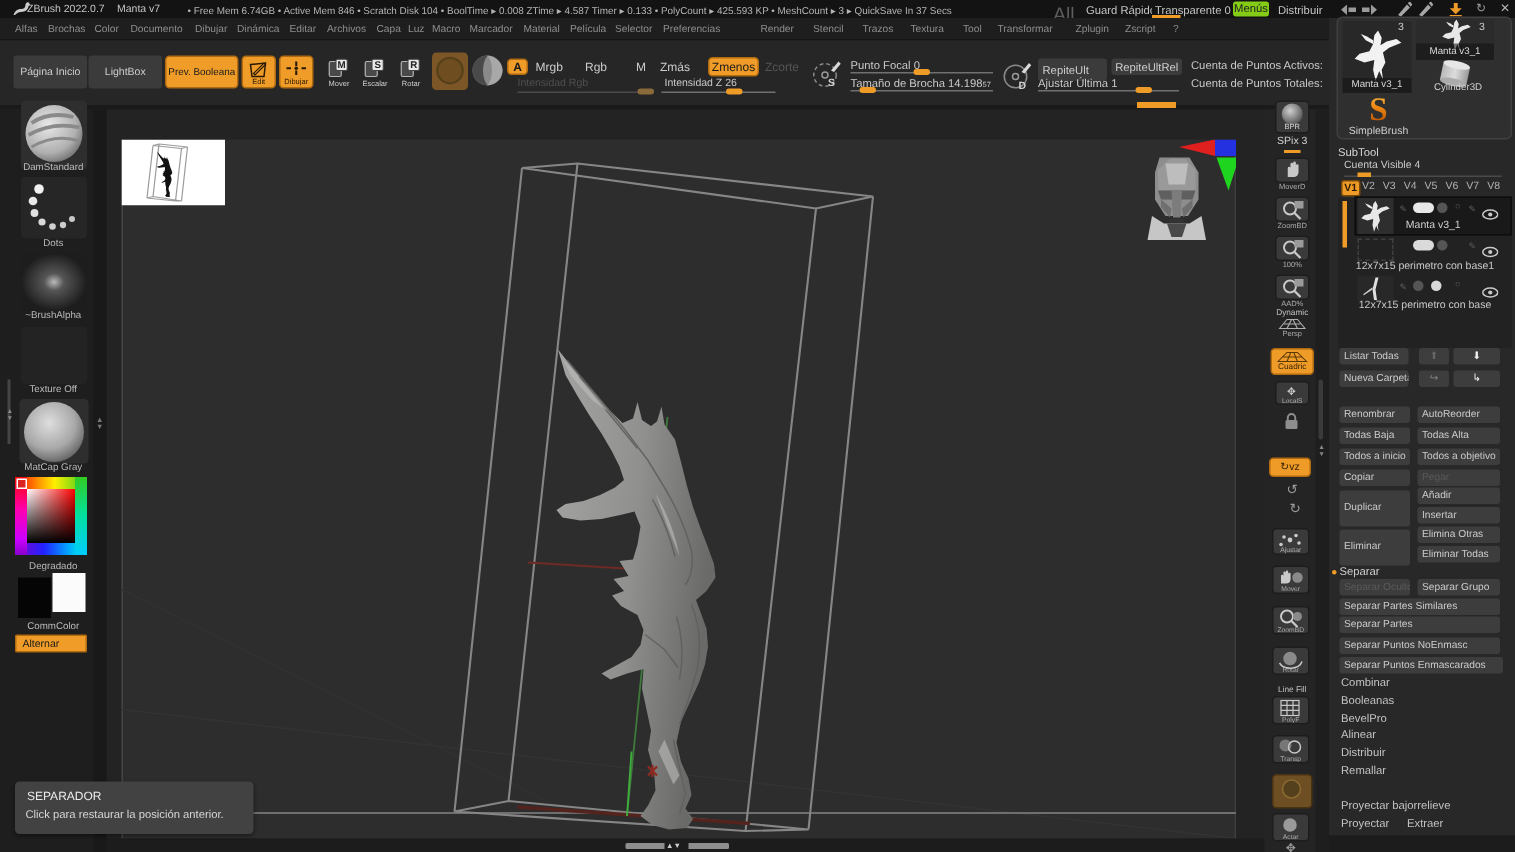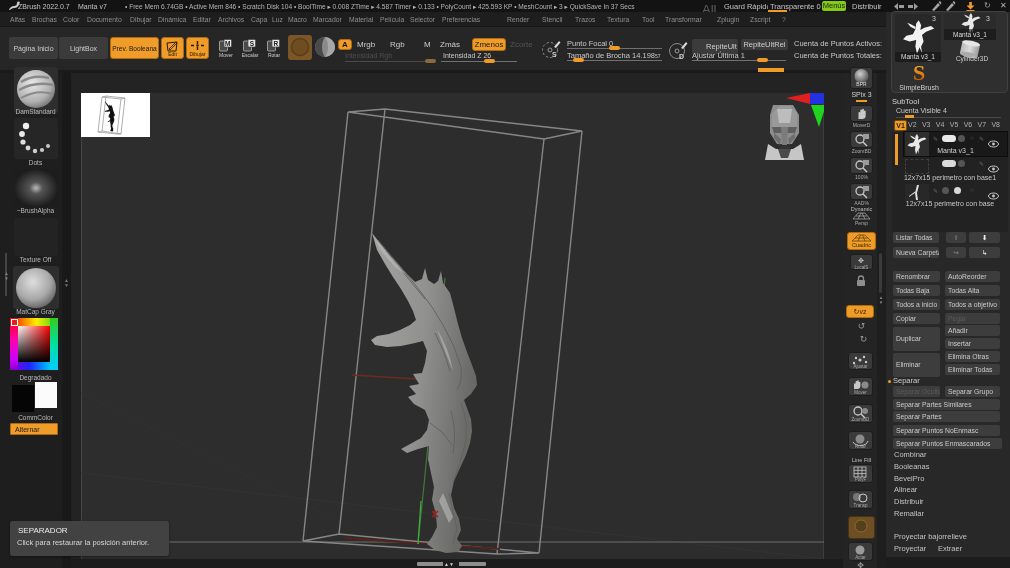--- a/index.html
+++ b/index.html
@@ -171,21 +171,21 @@
   <span class="lbl" style="left:567px;top:25px;font-size:7.5px;color:#c9c9c9;">Tamaño de Brocha 14.198<span style="font-size:5px;">57</span></span>
   <div class="abs" style="left:567px;top:34px;width:95px;height:1px;background:#707070;"></div>
   <div class="abs" style="left:573px;top:32px;width:11px;height:4px;background:#ef9b28;border-radius:2px;"></div>
 
   <svg class="abs" style="left:668px;top:15px;" width="22" height="20" viewBox="0 0 22 20">
     <circle cx="9" cy="10" r="7.5" fill="none" stroke="#8a8a8a" stroke-width="1"></circle>
     <circle cx="9" cy="10" r="2" fill="none" stroke="#999" stroke-width="1"></circle>
     <path d="M13 7 L18 1 L19.5 2.5 L15 8 Z" fill="#d8d8d8"></path>
     <text x="11" y="18" font-size="7" fill="#d0d0d0" font-weight="bold">D</text>
   </svg>
-  <div class="btn" style="left:692px;top:13px;width:46px;height:15px;font-size:7.5px;justify-content:flex-start;padding-left:14px;box-sizing:border-box;">RepiteUlt</div>
+  <div class="btn" style="left:692px;top:13px;width:46px;height:15px;font-size:7.5px;justify-content:flex-start;padding-left:3px;box-sizing:border-box;">RepiteUlt</div>
   <div class="btn" style="left:741px;top:13px;width:47px;height:11px;font-size:7.5px;">RepiteUltRel</div>
   <span class="lbl" style="left:692px;top:25px;font-size:7.5px;color:#c9c9c9;">Ajustar Última 1</span>
   <div class="abs" style="left:692px;top:34px;width:94px;height:1px;background:#707070;"></div>
   <div class="abs" style="left:757px;top:32px;width:11px;height:4px;background:#ef9b28;border-radius:2px;"></div>
   <span class="lbl" style="left:794px;top:13px;font-size:7.5px;color:#c9c9c9;">Cuenta de Puntos Activos:</span>
   <span class="lbl" style="left:794px;top:25px;font-size:7.5px;color:#c9c9c9;">Cuenta de Puntos Totales:</span>
   <div class="abs" style="left:758px;top:42px;width:26px;height:4px;background:#ef9b28;"></div>
 </div>
 
 <div class="abs" style="left:0;top:73px;width:1010px;height:495px;background:#232323;"></div>

